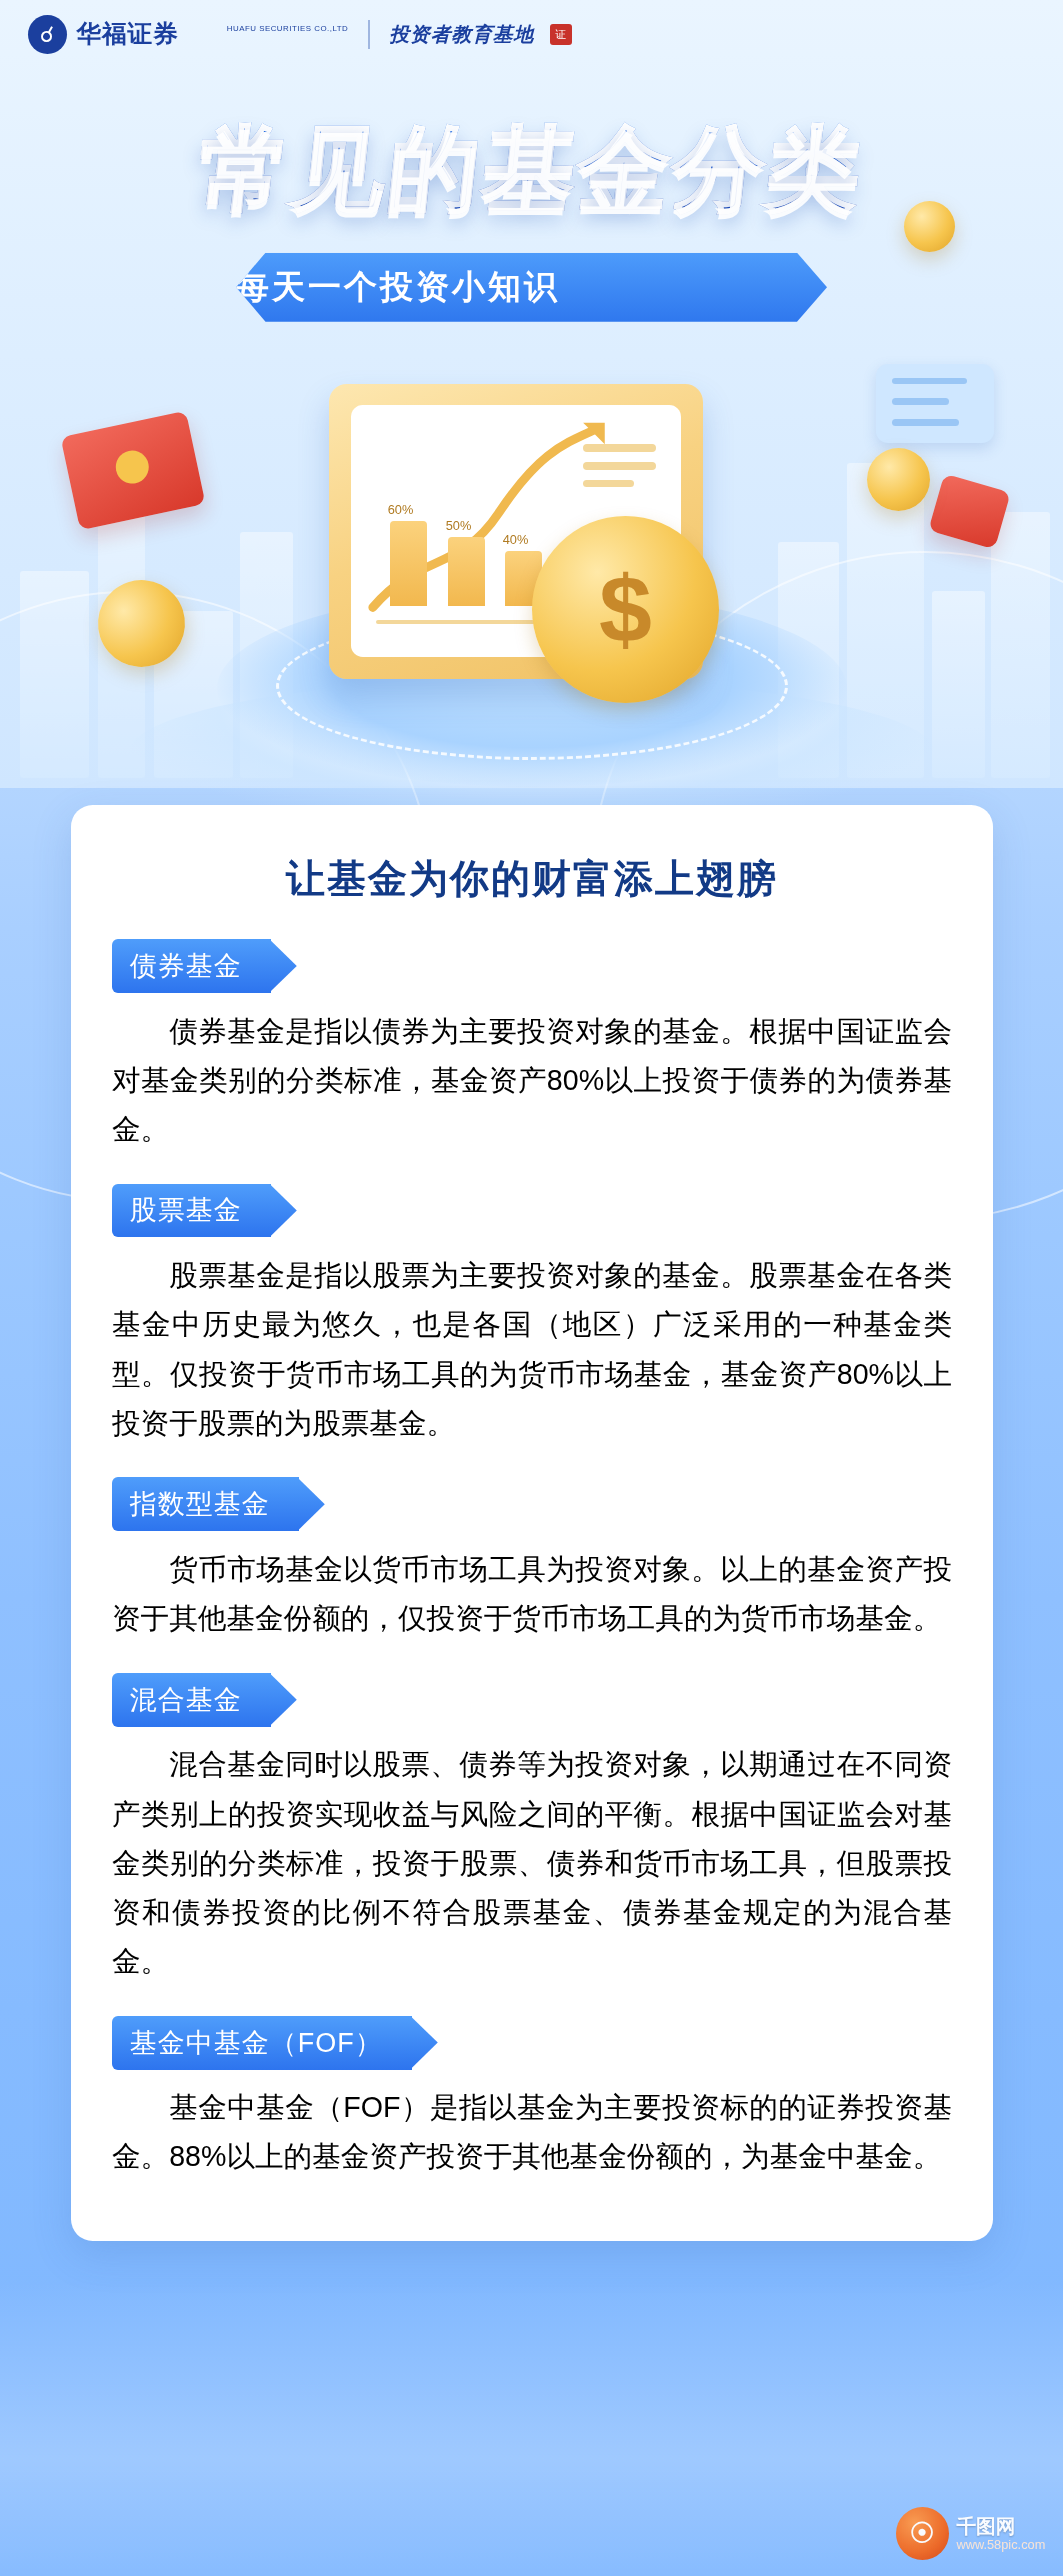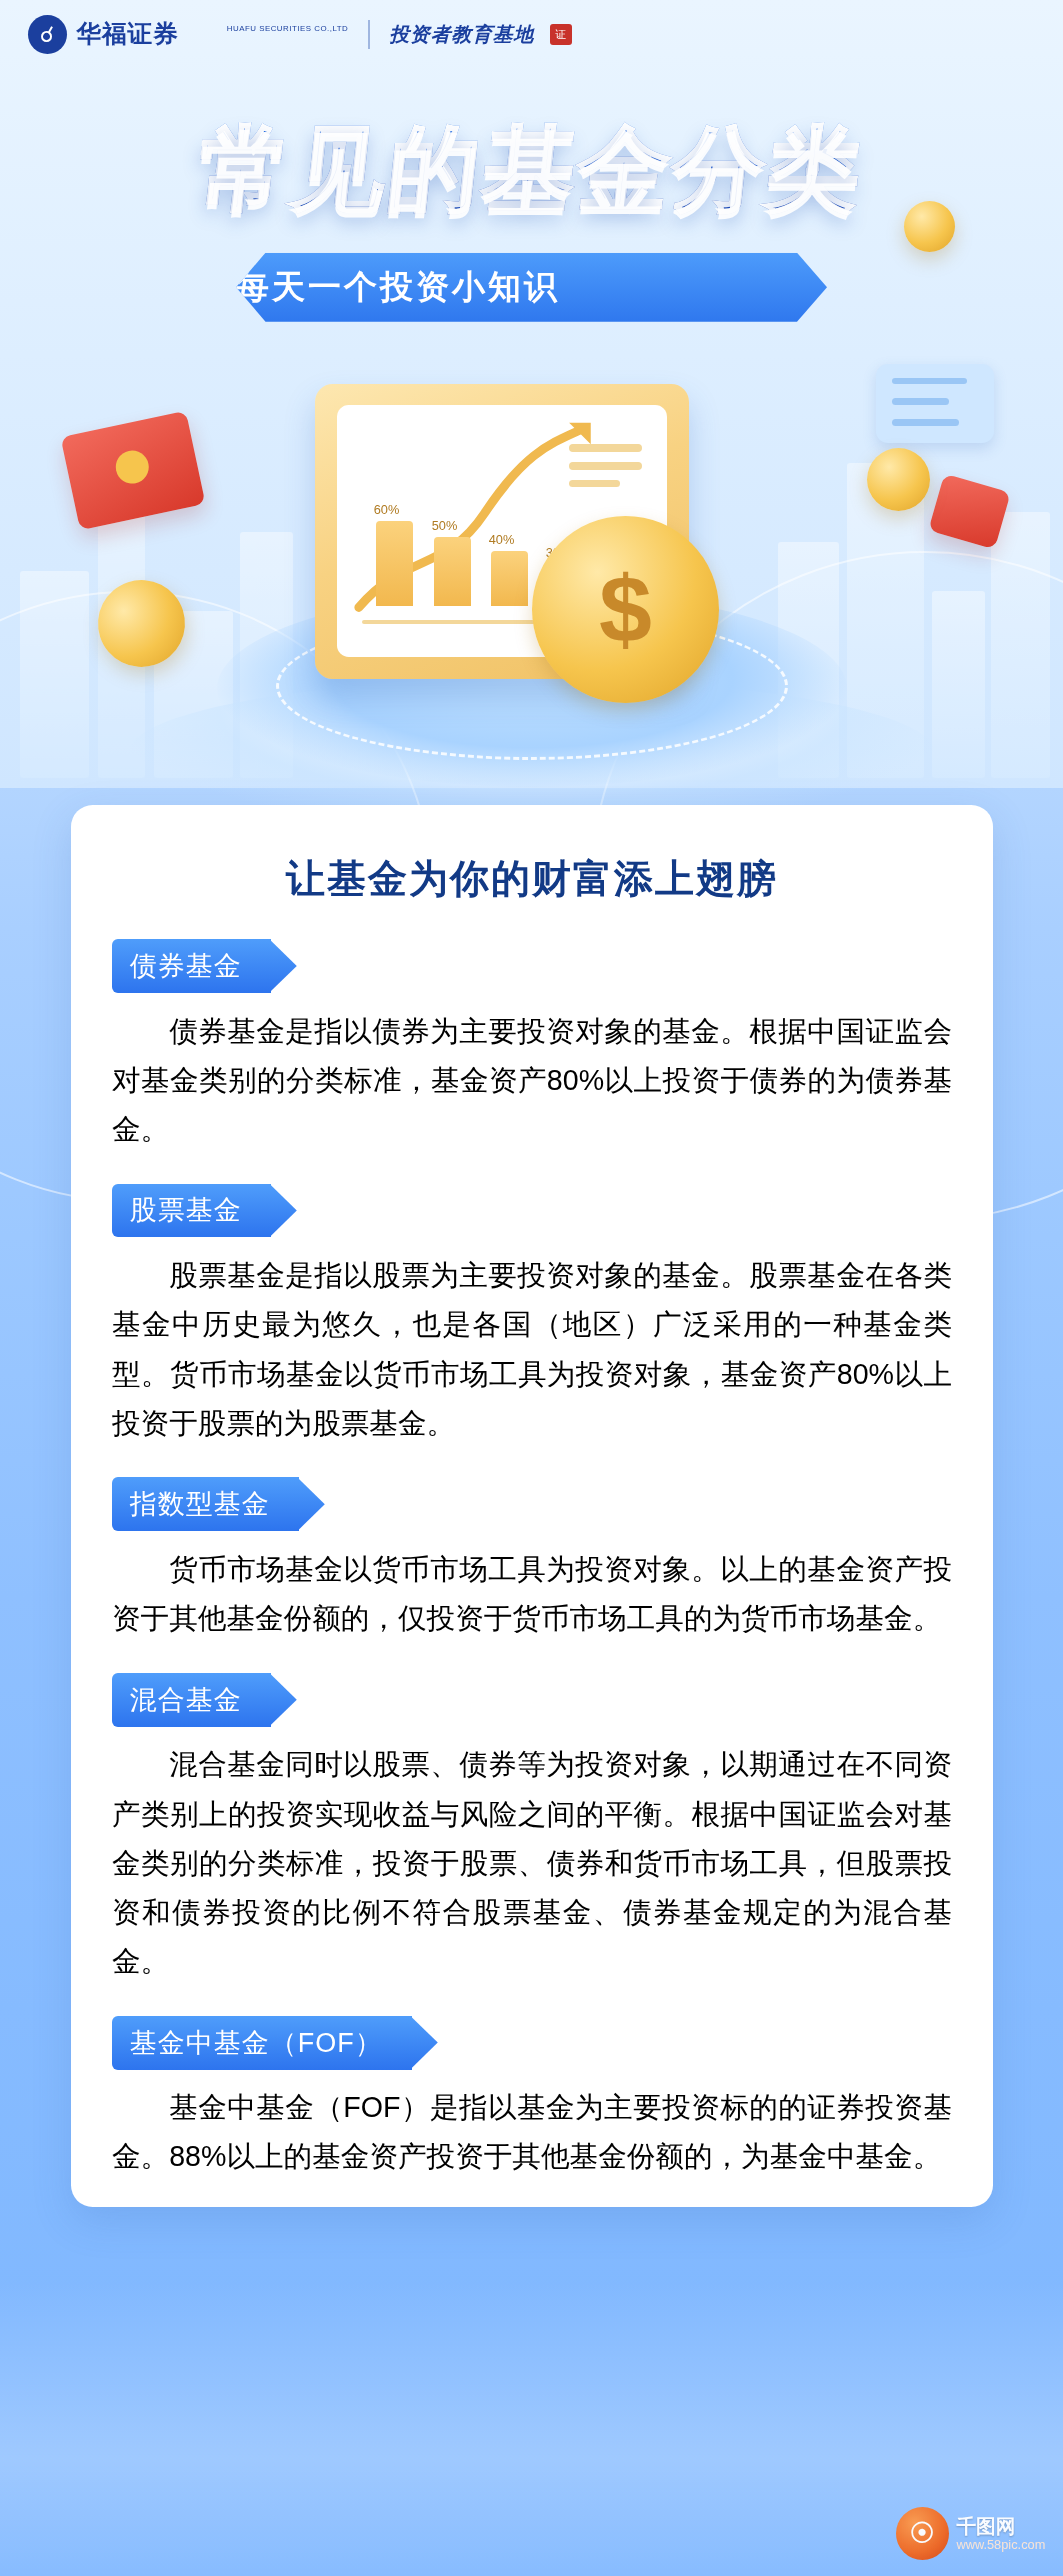--- a/index.html
+++ b/index.html
@@ -94,21 +94,21 @@
     position: absolute; left: 50%; transform: translateX(-50%); top: 236px;
     width: 630px; height: 197px; border-radius: 50%;
     background: radial-gradient(ellipse at 50% 45%, #bfe0ff 0%, #a9d3ff 45%, rgba(169,211,255,0) 72%);
   }
   .plate-ring {
     position: absolute; left: 50%; transform: translateX(-50%); top: 258px;
     width: 512px; height: 148px; border-radius: 50%;
     border: 3px dashed rgba(255,255,255,.85);
   }
   .tablet {
-    position: absolute; left: 315px; top: 29.5px; width: 374px; height: 295px;
+    position: absolute; left: 329px; top: 29.5px; width: 374px; height: 295px;
     background: linear-gradient(160deg,#fde7b0 0%, #f8d282 45%, #f0c164 100%);
     border-radius: 17.7px; box-shadow: 0 17.7px 29.5px rgba(60,110,190,.25);
   }
   .screen {
     position: absolute; left: 21.7px; top: 21.7px; right: 21.7px; bottom: 21.7px;
     background: #ffffff; border-radius: 11.8px; overflow: hidden;
   }
   .bar {
     position: absolute; bottom: 51px; width: 37px;
     background: linear-gradient(180deg,#fbd27d,#f2b84e); border-radius: 3.9px 3.9px 0 0;
@@ -131,21 +131,21 @@
     position: absolute; right: 69px; top: 9.8px; width: 118px; height: 79px;
     background: #cfe7ff; border-radius: 11.8px; box-shadow: 0 5.9px 13.8px rgba(60,110,190,.18);
   }
   .chatbox i { display: block; height: 6.9px; background: #9ac6f5; border-radius: 3.9px; margin: 13.8px 15.8px; }
 
   
   .card {
     position: absolute; left: 71px; top: 805px; width: 922px;
     background: #ffffff; border-radius: 21.7px;
     box-shadow: 0 13.8px 39px rgba(50,100,180,.18);
-    padding: 47px 41px 25px;
+    padding: 47px 41px 59px;
     z-index: 7;
   }
   .card-title {
     text-align: center; font-size: 39px; font-weight: bold; color: #123a86;
     letter-spacing: 2px; margin-bottom: 33px;
   }
   .sec-label {
     display: inline-block; position: relative;
     background: linear-gradient(180deg,#4f9dfb 0%, #2d74ee 100%);
     color: #fff; font-size: 27px; font-weight: normal; letter-spacing: 1px;
@@ -271,21 +271,21 @@
 <div class="card">
   <div class="card-title">让基金为你的财富添上翅膀</div>
 
   <div class="sec">
     <div class="sec-label">债券基金</div>
     <div class="sec-body">债券基金是指以债券为主要投资对象的基金。根据中国证监会对基金类别的分类标准，基金资产80%以上投资于债券的为债券基金。</div>
   </div>
 
   <div class="sec">
     <div class="sec-label">股票基金</div>
-    <div class="sec-body">股票基金是指以股票为主要投资对象的基金。股票基金在各类基金中历史最为悠久，也是各国（地区）广泛采用的一种基金类型。货币市场基金以货币市场工具为投资对象，基金资产80%以上投资于股票的为股票基金。</div>
+    <div class="sec-body">股票基金是指以股票为主要投资对象的基金。股票基金在各类基金中历史最为悠久，也是各国（地区）广泛采用的一种基金类型。仅投资于货币市场工具的为货币市场基金，基金资产80%以上投资于股票的为股票基金。</div>
   </div>
 
   <div class="sec">
     <div class="sec-label">指数型基金</div>
     <div class="sec-body">货币市场基金以货币市场工具为投资对象。以上的基金资产投资于其他基金份额的，仅投资于货币市场工具的为货币市场基金。</div>
   </div>
 
   <div class="sec">
     <div class="sec-label">混合基金</div>
     <div class="sec-body">混合基金同时以股票、债券等为投资对象，以期通过在不同资产类别上的投资实现收益与风险之间的平衡。根据中国证监会对基金类别的分类标准，投资于股票、债券和货币市场工具，但股票投资和债券投资的比例不符合股票基金、债券基金规定的为混合基金。</div>

